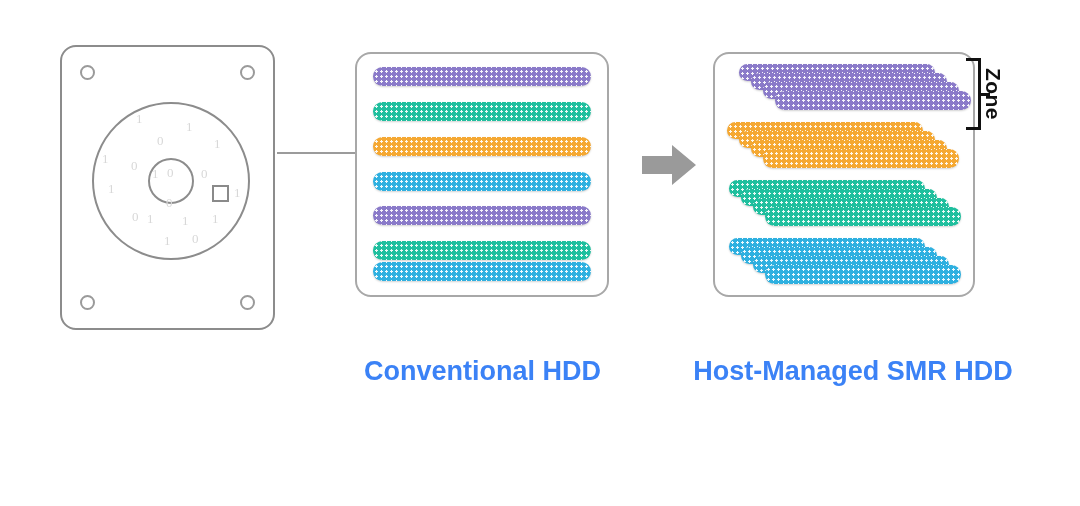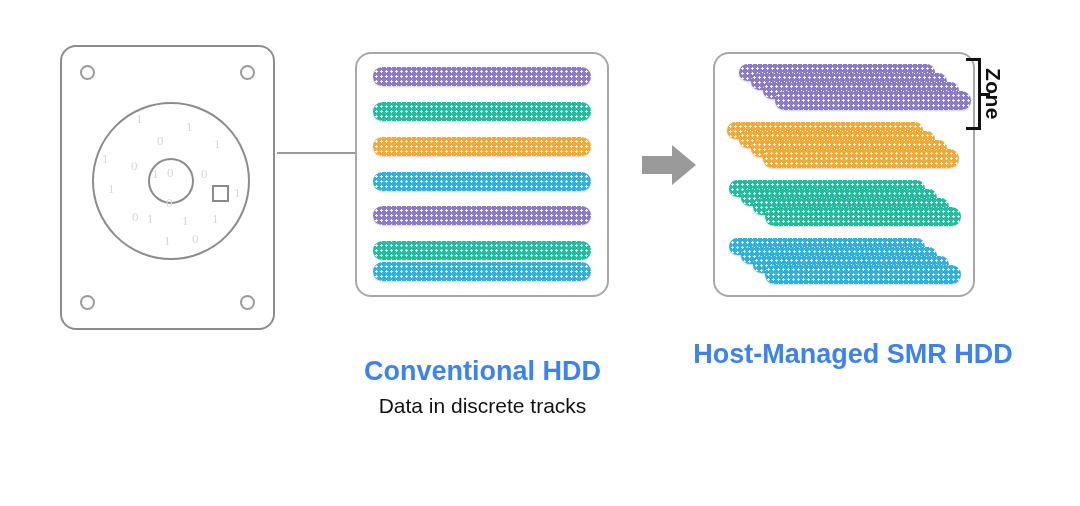--- a/index.html
+++ b/index.html
@@ -83,21 +83,21 @@
   }
   #zone-label span{
     writing-mode:vertical-rl;text-orientation:mixed;
     font-weight:bold;font-size:21px;letter-spacing:.4px;color:#111;
     white-space:nowrap;
   }
 
   
   .caption{position:absolute;text-align:center;}
   #caption-conventional{left:330px;top:355px;width:305px;}
-  #caption-smr{left:678px;top:338px;width:350px;}
+  #caption-smr{left:678px;top:355px;width:350px;}
   .cap-title{font-size:27px;font-weight:bold;line-height:1.22;color:#3b82f6;}
   .cap-sub{font-size:21px;font-weight:normal;line-height:1.3;color:#111;margin-top:4px;}
 </style>
 </head>
 <body>
 
 <div class="stage">
 
   <div id="hdd-drive">
     <div class="drive-body"></div>
@@ -175,20 +175,19 @@
     <div class="zb-line zb-t"></div>
     <div class="zb-line zb-b"></div>
     <div class="zb-line zb-tick"></div>
   </div>
   <div id="zone-label">
     <span>Zone</span>
   </div>
 
   <div class="caption" id="caption-conventional">
     <div class="cap-title">Conventional HDD</div>
-    <div class="cap-sub">Data in discrete tracks</div>
   </div>
 
   <div class="caption" id="caption-smr">
     <div class="cap-title">Host-Managed SMR HDD</div>
   </div>
 
 </div>
 
 </body></html>

